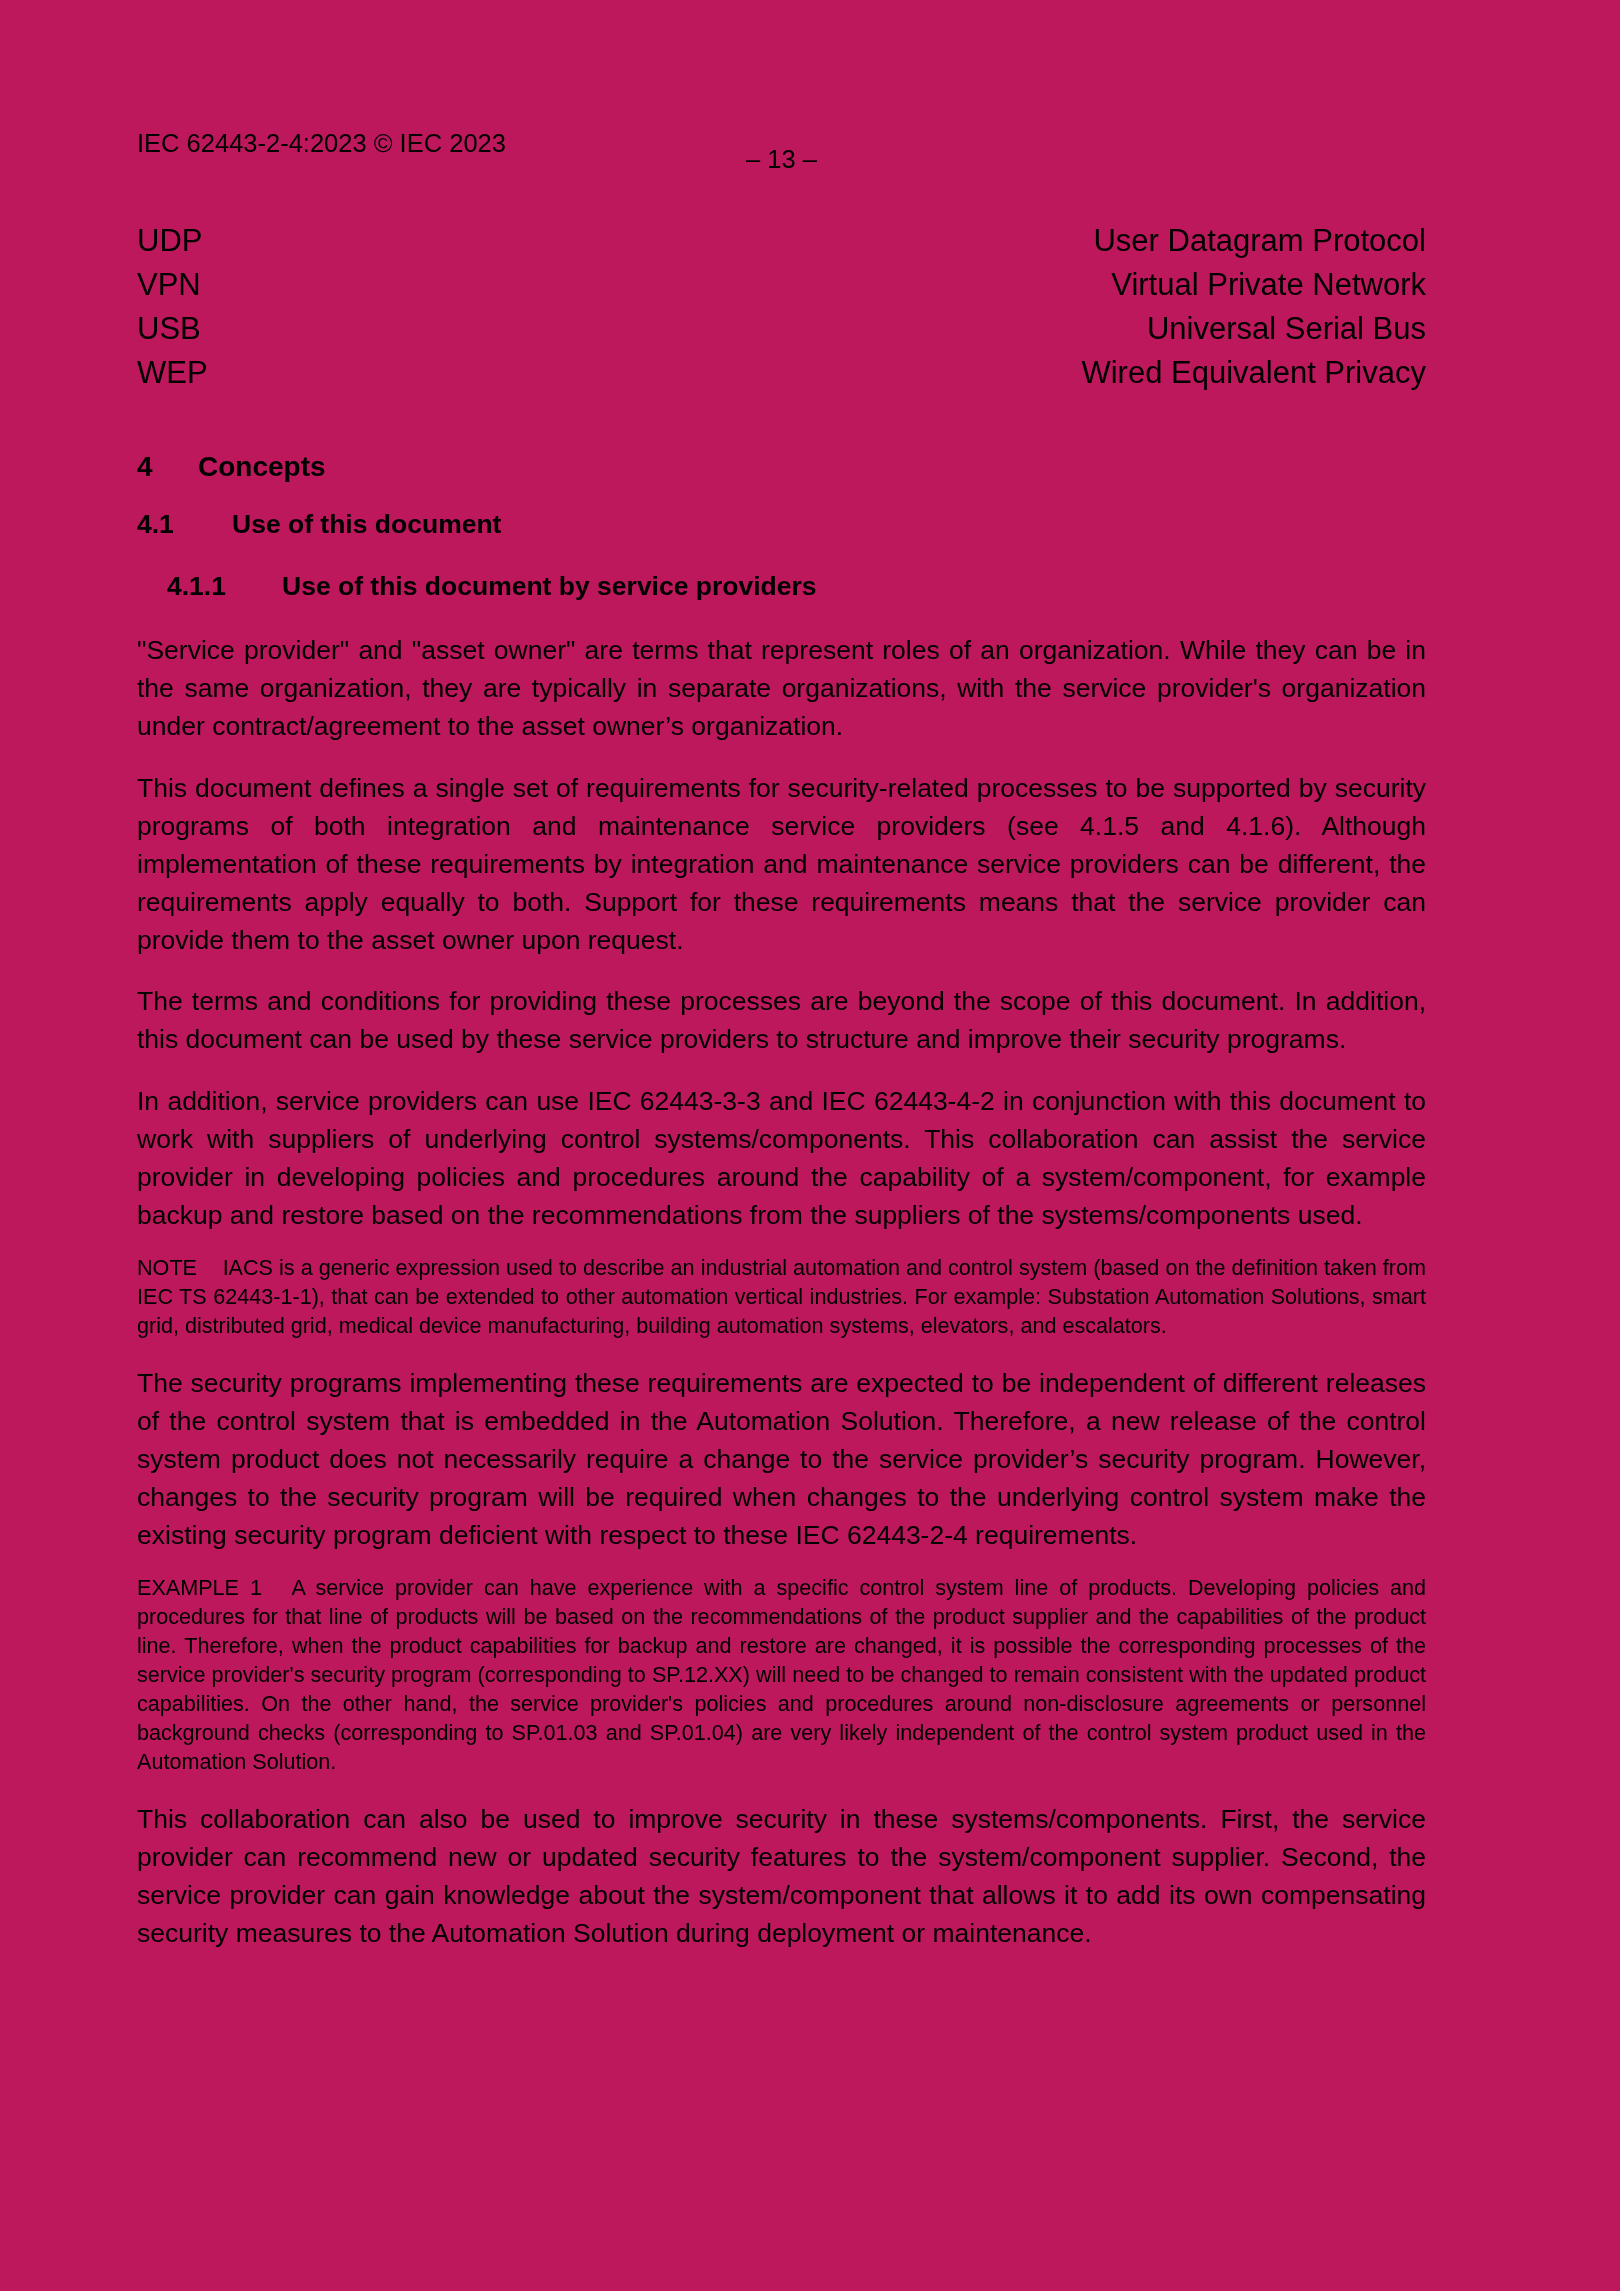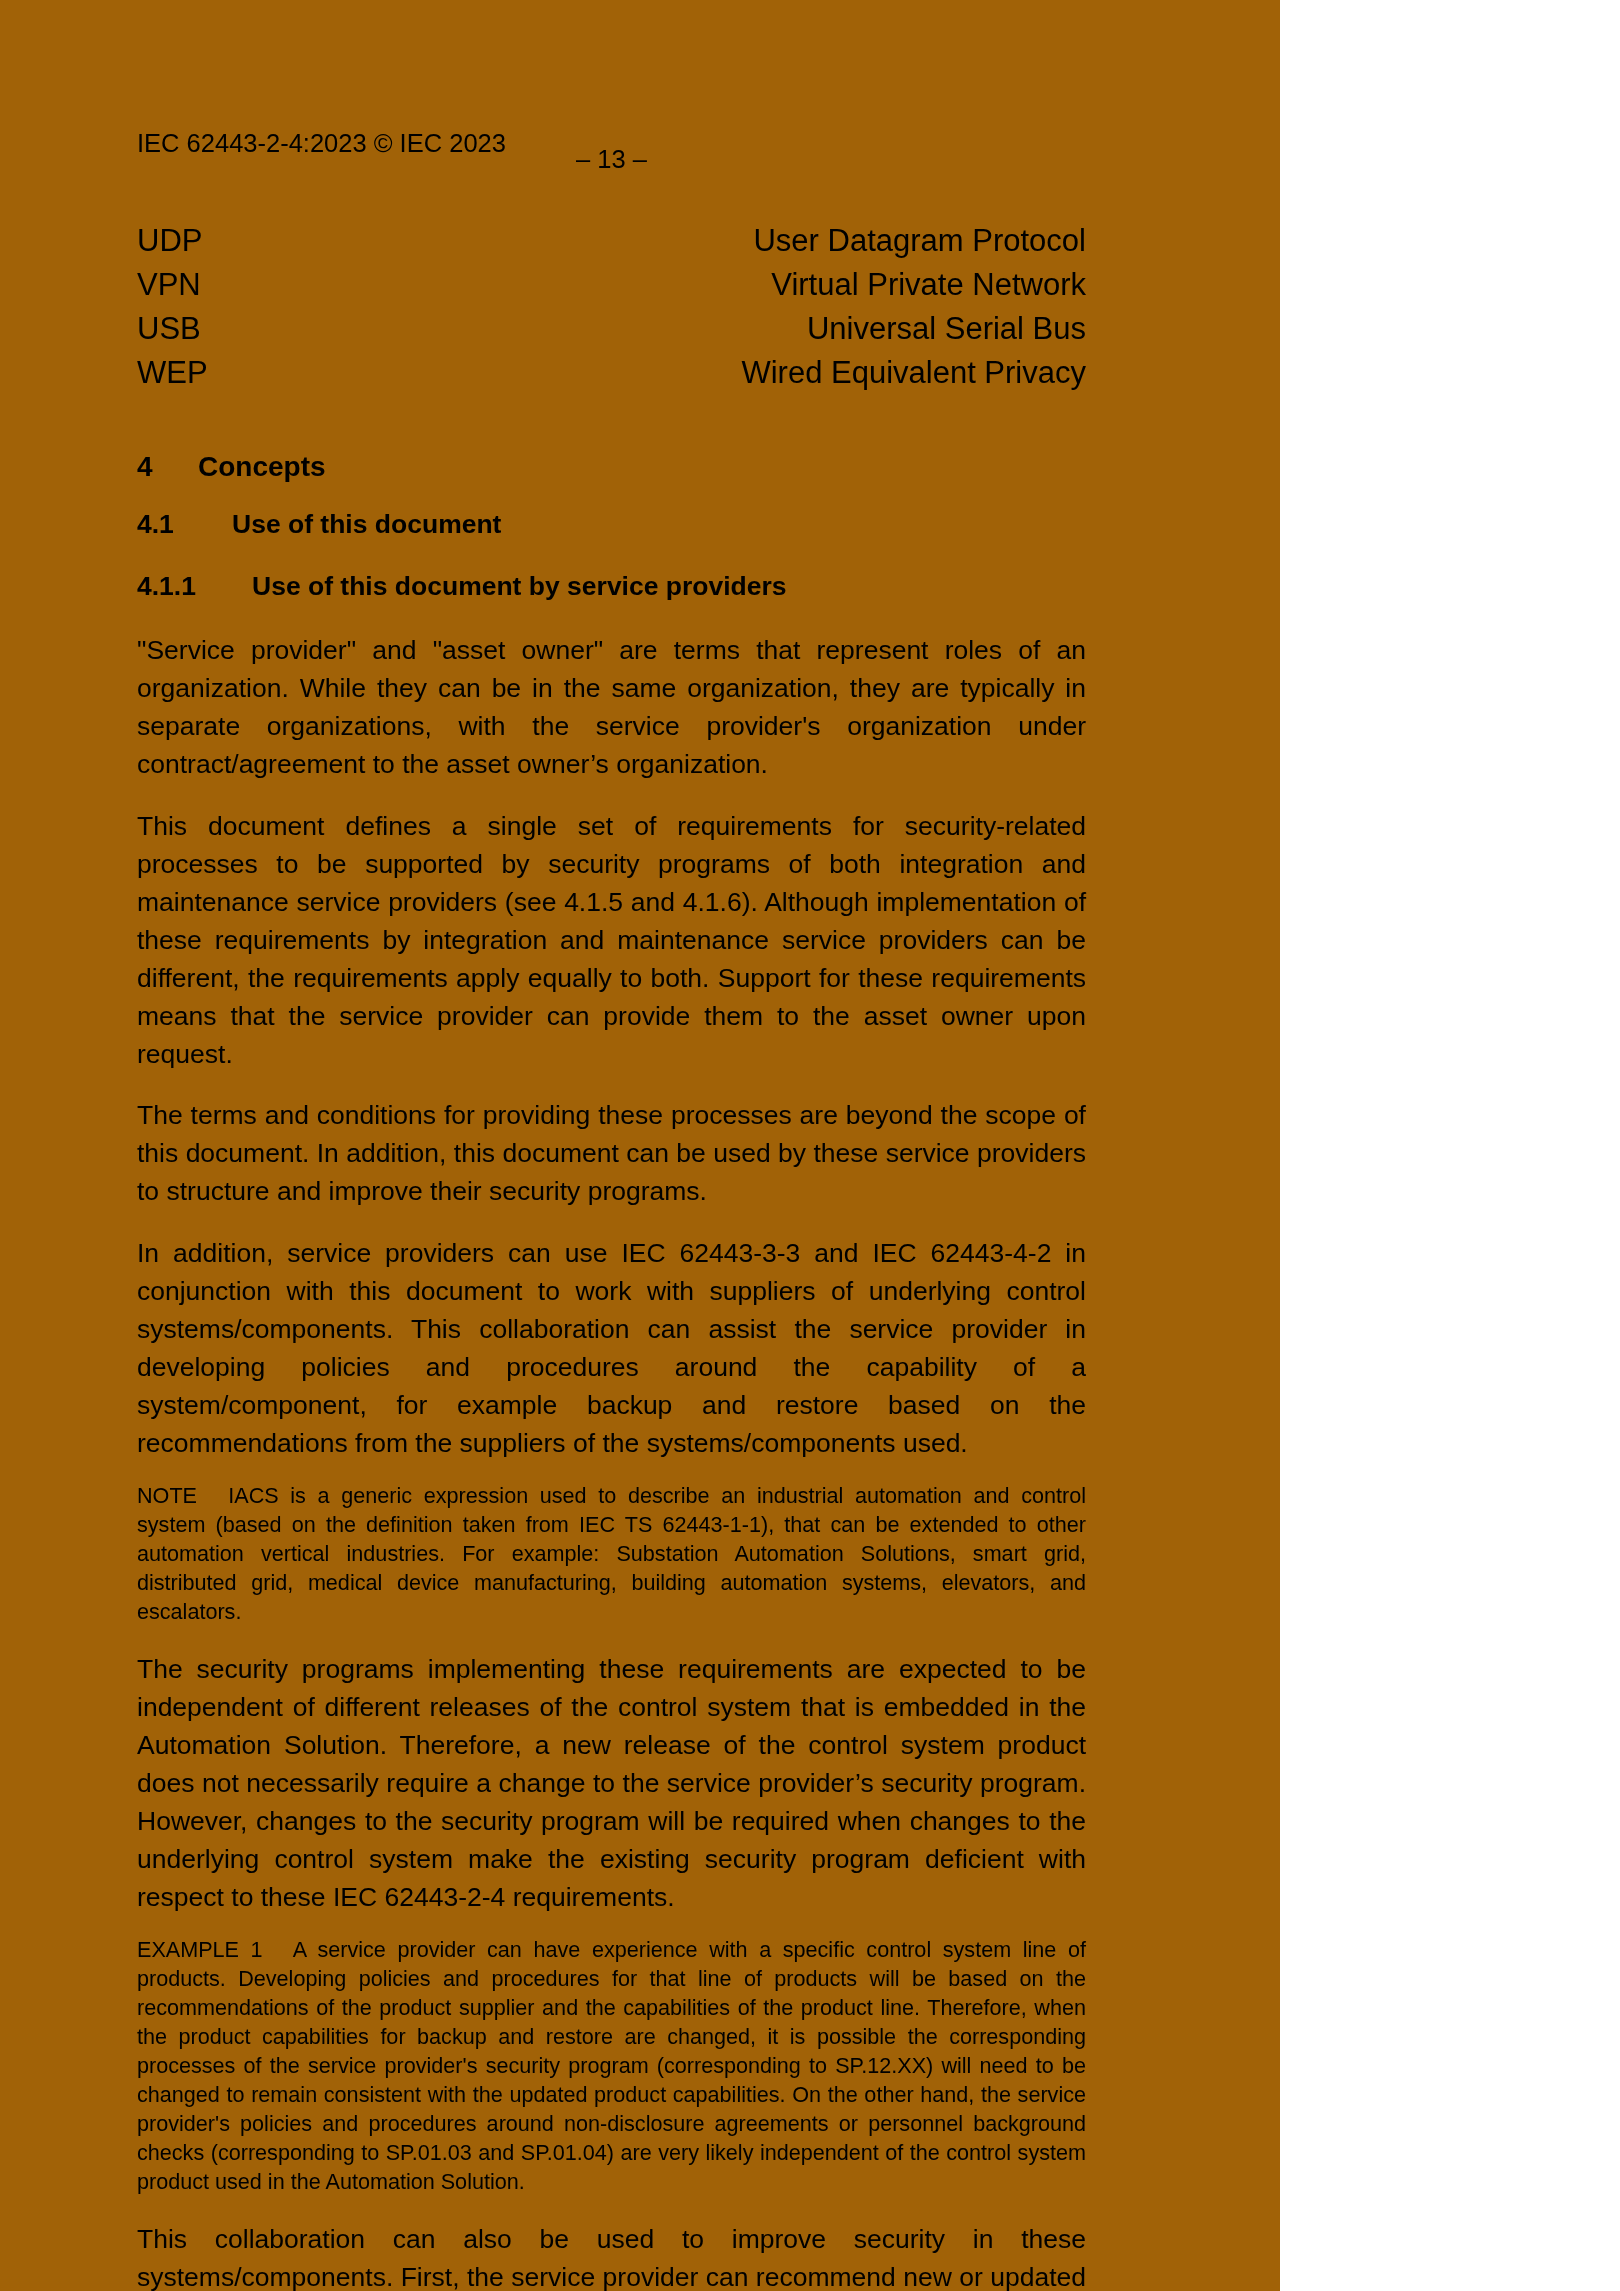--- a/index.html
+++ b/index.html
@@ -2,23 +2,23 @@
 <html><head>
 <meta charset="utf-8">
 <style>
   html, body {
     margin: 0;
     padding: 0;
     background: #ffffff;
   }
   .page {
     position: relative;
-    width: 1280px;
+    width: 1620px;
     height: 2292px;
-    background: #a16207;
+    background: #be185d;
     color: #000000;
     font-family: "Liberation Sans", sans-serif;
     box-sizing: border-box;
     padding: 129px 194px 0 137px;
     overflow: hidden;
   }
   
   .running-header {
     position: relative;
     font-size: 25.5px;
@@ -65,21 +65,21 @@
     line-height: 31px;
   }
   .h2 .h-num { width: 95px; flex: 0 0 95px; }
   .h3 {
     margin-top: 31px;
     font-size: 26.5px;
     font-weight: bold;
     display: flex;
     line-height: 31px;
   }
-  .h3 .h-num { width: 115px; flex: 0 0 115px; }
+  .h3 .h-num { width: 115px; flex: 0 0 115px; margin-left: 30px; }
   
   .para {
     margin: 23.5px 0 0 0;
     font-size: 26.5px;
     line-height: 38px;
     text-align: justify;
     text-justify: inter-word;
   }
   .para.first {
     margin-top: 29px;

